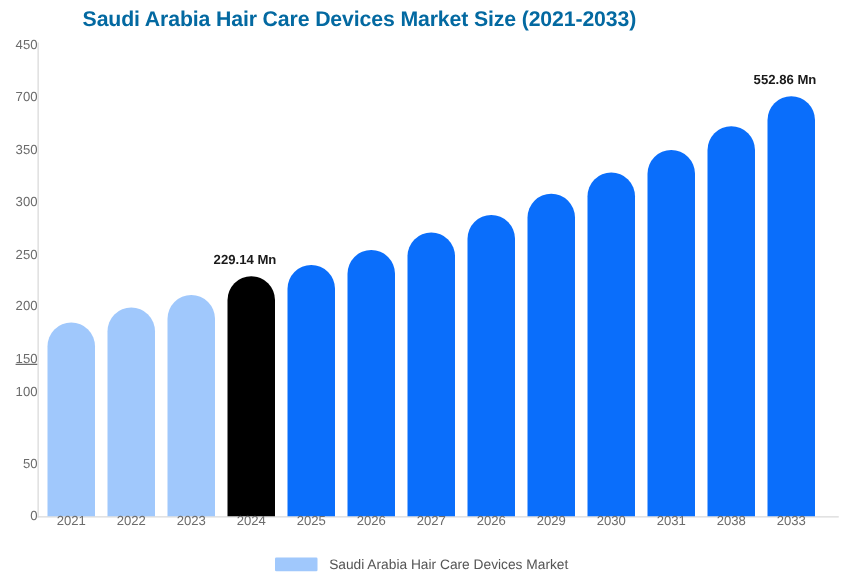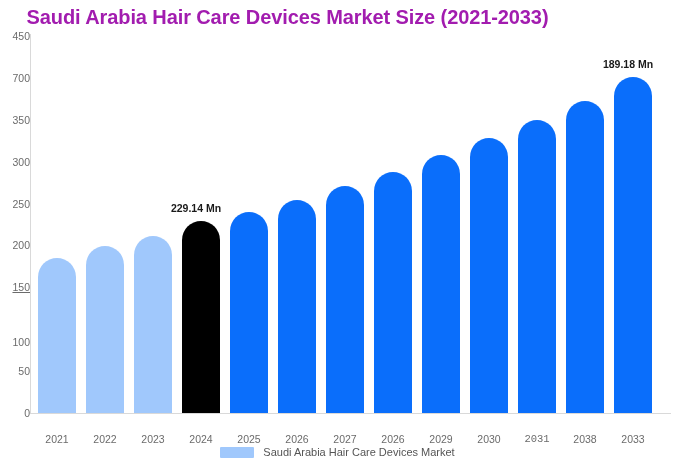--- a/index.html
+++ b/index.html
@@ -11,23 +11,23 @@
     overflow:hidden;
     position:relative;
   }
   #chart-root{
     position:absolute; left:0; top:0; width:675px; height:469px;
   }
   .chart-title{
     position:absolute;
     left:0; top:6px; width:575px;
     text-align:center;
-    font-size:20px;
+    font-size:17px;
     font-weight:bold;
-    color:#a21caf;
+    color:#0369a1;
     letter-spacing:-0.1px;
   }
   .axis-line-y{
     position:absolute;
     left:30px; top:34px;
     width:1px; height:380px;
     background:#d9d9d9;
   }
   .axis-line-x{
     position:absolute;
@@ -68,31 +68,31 @@
     left:-9px;
     width:56px;
     text-align:center;
     font-size:10.5px;
     font-weight:bold;
     color:#1a1a1a;
     white-space:nowrap;
   }
   .xtick{
     position:absolute;
-    top:433px;
+    top:411px;
     width:48px;
     text-align:center;
     font-size:10.5px;
     color:#6b6b6b;
   }
   .legend{
     position:absolute;
     left:0; top:446px; width:675px;
     display:flex;
-    align-items:flex-end;
+    align-items:flex-start;
     justify-content:center;
     gap:9px;
   }
   .legend-swatch{
     width:34px; height:11px;
     border-radius:1px;
   }
   .legend-label{
     font-size:11px;
     color:#555555;
@@ -101,21 +101,21 @@
 </head>
 <body>
 
 <div id="chart-root">
 
   <div class="chart-title">Saudi Arabia Hair Care Devices Market Size (2021-2033)</div>
 
   <div class="ytick-wrap">
       <div class="ytick" style="top: 413px;">0</div>
       <div class="ytick" style="top: 371.111px;">50</div>
-      <div class="ytick" style="top: 342px;">100</div>
+      <div class="ytick" style="top: 314px;">100</div>
       <div class="ytick" style="top: 287.333px; text-decoration: underline;">150</div>
       <div class="ytick" style="top: 245.444px;">200</div>
       <div class="ytick" style="top: 203.556px;">250</div>
       <div class="ytick" style="top: 161.667px;">300</div>
       <div class="ytick" style="top: 119.778px;">350</div>
       <div class="ytick" style="top: 77.8889px;">700</div>
       <div class="ytick" style="top: 36px;">450</div>
     </div>
 
   <div class="axis-line-y"></div>
@@ -154,35 +154,35 @@
         <div class="bar" style="height: 274.791px; background: rgb(10, 110, 251);"></div>
       </div>
       <div class="bar-slot" style="left: 482px;">
         <div class="bar" style="height: 293.222px; background: rgb(10, 110, 251);"></div>
       </div>
       <div class="bar-slot" style="left: 530px;">
         <div class="bar" style="height: 312.491px; background: rgb(10, 110, 251);"></div>
       </div>
       <div class="bar-slot" style="left: 578px;">
         <div class="bar" style="height: 336.175px; background: rgb(10, 110, 251);"></div>
-        <div class="bar-value" style="bottom: 343.175px;">189.18 Mn</div>
+        <div class="bar-value" style="bottom: 343.175px;">552.86 Mn</div>
       </div>
     </div>
 
   <div class="legend">
     <span class="legend-swatch" style="background: rgb(160, 200, 252);"></span>
     <span class="legend-label">Saudi Arabia Hair Care Devices Market</span>
   </div>
 
 <div class="xtick" style="left: 33px;">2021</div>
     <div class="xtick" style="left: 81px;">2022</div>
     <div class="xtick" style="left: 129px;">2023</div>
     <div class="xtick" style="left: 177px;">2024</div>
     <div class="xtick" style="left: 225px;">2025</div>
     <div class="xtick" style="left: 273px;">2026</div>
     <div class="xtick" style="left: 321px;">2027</div>
     <div class="xtick" style="left: 369px;">2026</div>
     <div class="xtick" style="left: 417px;">2029</div>
     <div class="xtick" style="left: 465px;">2030</div>
-    <div class="xtick" style="left: 513px; font-family: Liberation Mono, monospace;">2031</div>
+    <div class="xtick" style="left: 513px;">2031</div>
     <div class="xtick" style="left: 561px;">2038</div>
     <div class="xtick" style="left: 609px;">2033</div>
   </div>
 
 </body></html>

